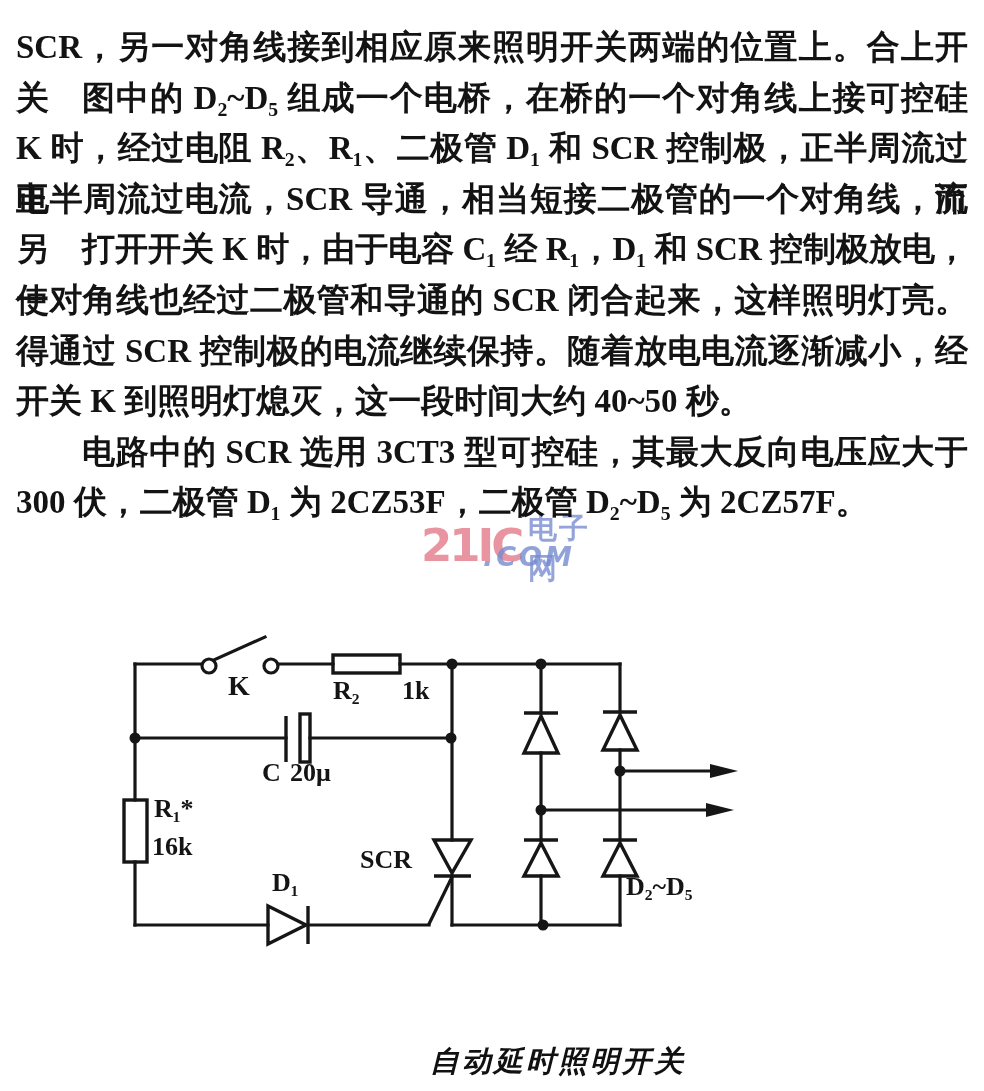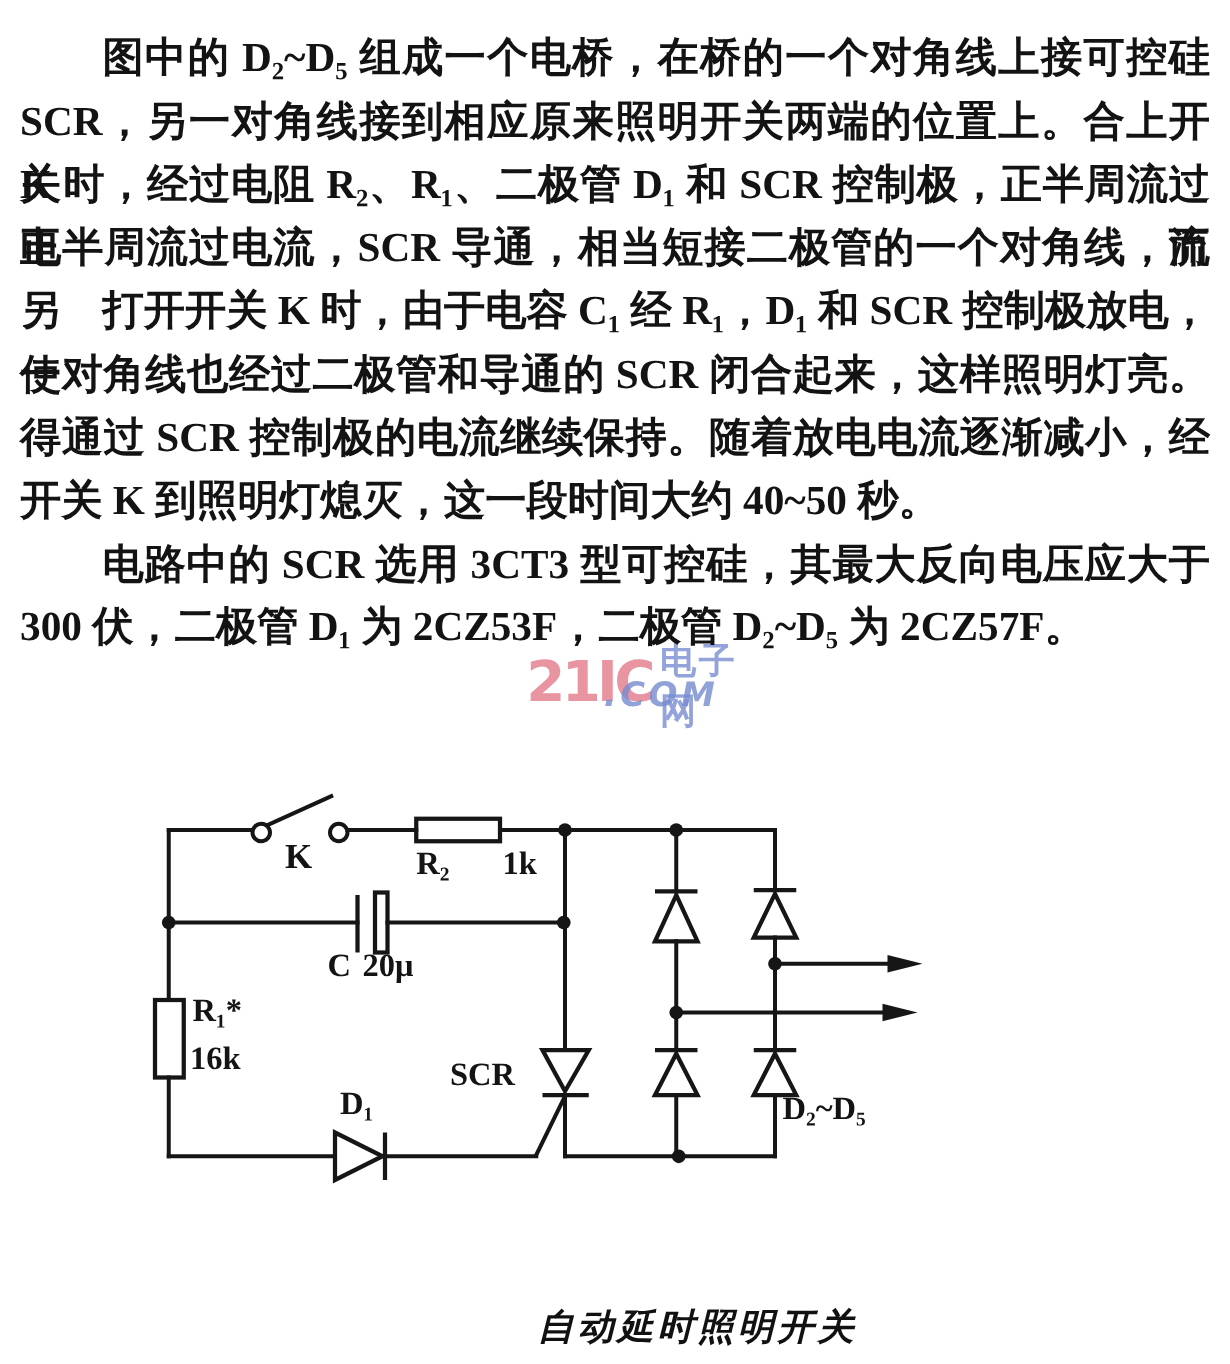--- a/index.html
+++ b/index.html
@@ -83,22 +83,22 @@
   svg .dot{fill:#161616;stroke:none;}
   svg .arr{fill:#161616;stroke:none;}
   svg .term{stroke:#161616;stroke-width:3.2;fill:#ffffff;}
 </style>
 </head>
 <body>
 
 <div class="page">
 
   <div class="textblock">
+    <div class="tline just">SCR，另一对角线接到相应原来照明开关两端的位置上。合上开关</div>
     <div class="tline just indent">图中的 D₂~D₅ 组成一个电桥，在桥的一个对角线上接可控硅</div>
-    <div class="tline just">SCR，另一对角线接到相应原来照明开关两端的位置上。合上开关</div>
     <div class="tline just">K 时，经过电阻 R₂、R₁、二极管 D₁ 和 SCR 控制极，正半周流过电流</div>
     <div class="tline just">正半周流过电流，SCR 导通，相当短接二极管的一个对角线，而另</div>
     <div class="tline just indent">打开开关 K 时，由于电容 C₁ 经 R₁，D₁ 和 SCR 控制极放电，使</div>
     <div class="tline just">一对角线也经过二极管和导通的 SCR 闭合起来，这样照明灯亮。</div>
     <div class="tline just">得通过 SCR 控制极的电流继续保持。随着放电电流逐渐减小，经</div>
     <div class="tline">开关 K 到照明灯熄灭，这一段时间大约 40~50 秒。</div>
     <div class="tline just indent">电路中的 SCR 选用 3CT3 型可控硅，其最大反向电压应大于</div>
     <div class="tline">300 伏，二极管 D₁ 为 2CZ53F，二极管 D₂~D₅ 为 2CZ57F。</div>
   </div>
 

